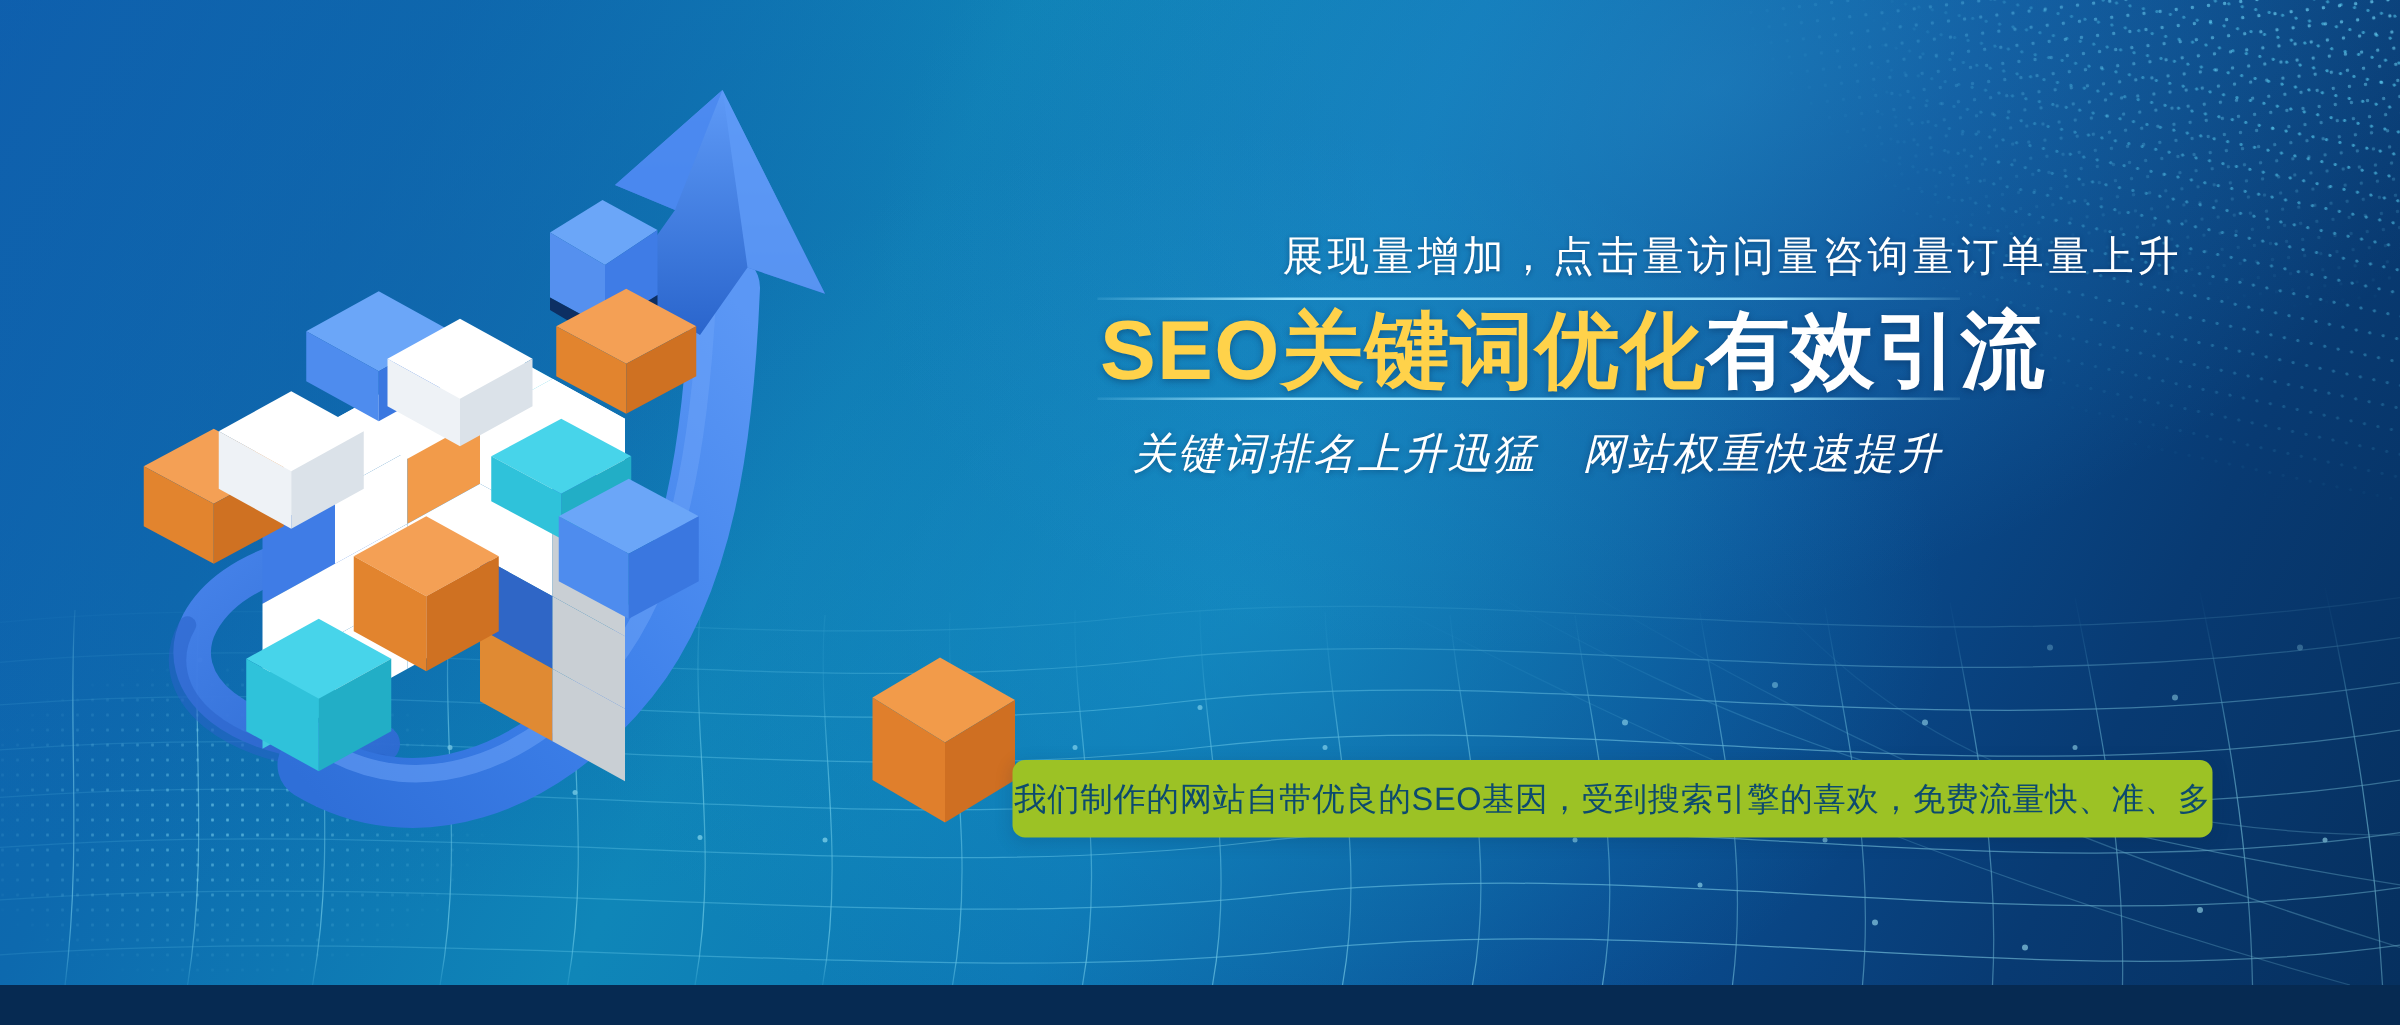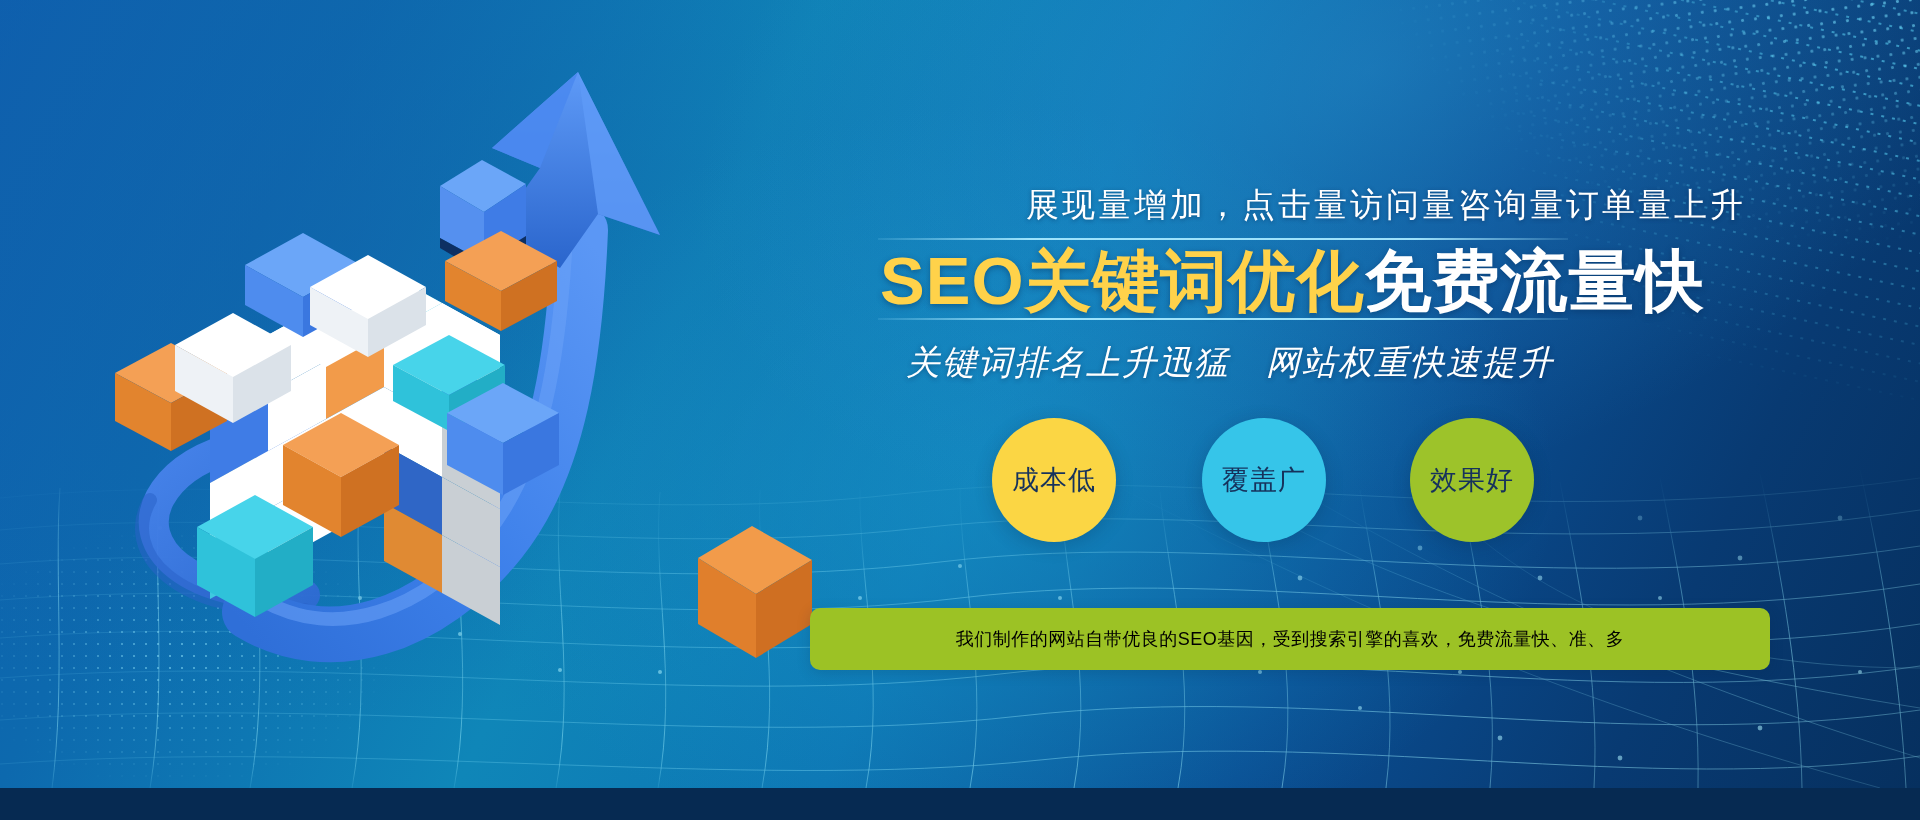--- a/index.html
+++ b/index.html
@@ -140,22 +140,22 @@
   .bubble-3 { left: 560px; top: 0;  background: #9DC32A; }
 
   
   .pill {
     position: absolute;
     left: -40px; top: 608px;
     width: 960px; height: 62px;
     background: #9CC225;
     border-radius: 10px 10px 10px 10px;
     display: flex; align-items: center; justify-content: center;
-    color: #000000;
-    font-size: 18px;
+    color: #0c4a6e;
+    font-size: 26px;
     letter-spacing: .5px;
     white-space: nowrap;
     box-shadow: 0 3px 14px rgba(0,40,70,.18);
   }
 </style>
 </head>
 <body>
 
 <div id="banner">
 
@@ -392,37 +392,26 @@
     </svg>
   </div>
 
   <div class="content">
 
     <div class="tagline">展现量增加，点击量访问量咨询量订单量上升</div>
 
     <div class="rule rule-top"></div>
 
     <div class="headline">
-      <span class="hl-gold">SEO关键词优化</span><span class="hl-white">免费流量快</span>
+      <span class="hl-gold">SEO关键词优化</span><span class="hl-white">有效引流</span>
     </div>
 
     <div class="rule rule-bot"></div>
 
     <div class="subtitle">关键词排名上升迅猛　网站权重快速提升</div>
 
-    <div class="circles">
-      <div class="bubble bubble-1">
-        <span>成本低</span>
-      </div>
-      <div class="bubble bubble-2">
-        <span>覆盖广</span>
-      </div>
-      <div class="bubble bubble-3">
-        <span>效果好</span>
-      </div>
-    </div>
 
     <div class="pill">
       <span>我们制作的网站自带优良的SEO基因，受到搜索引擎的喜欢，免费流量快、准、多</span>
     </div>
 
   </div>
 </div>
 
 </body></html>

